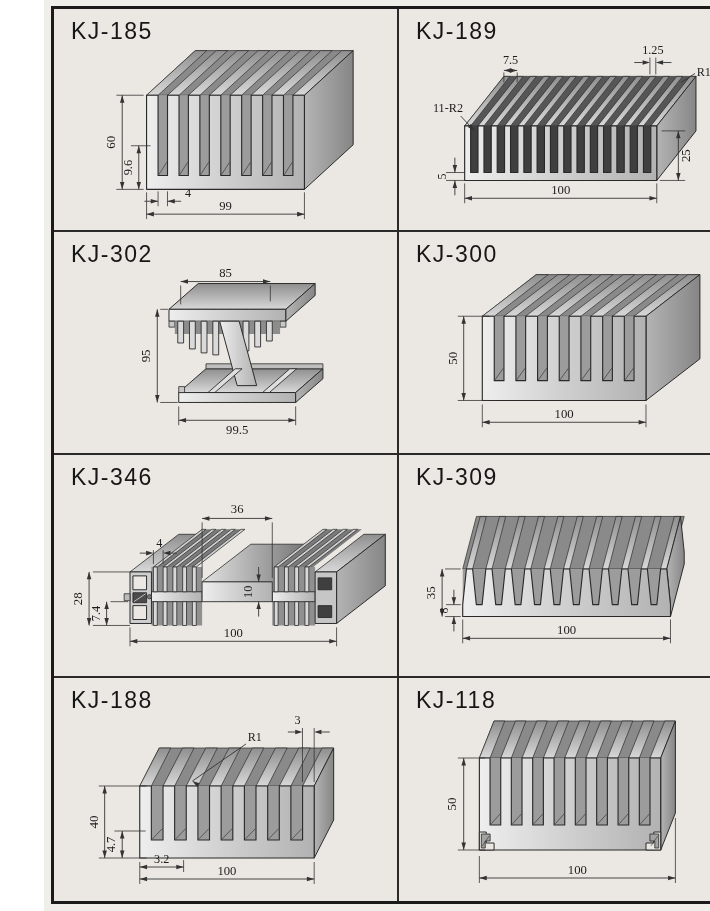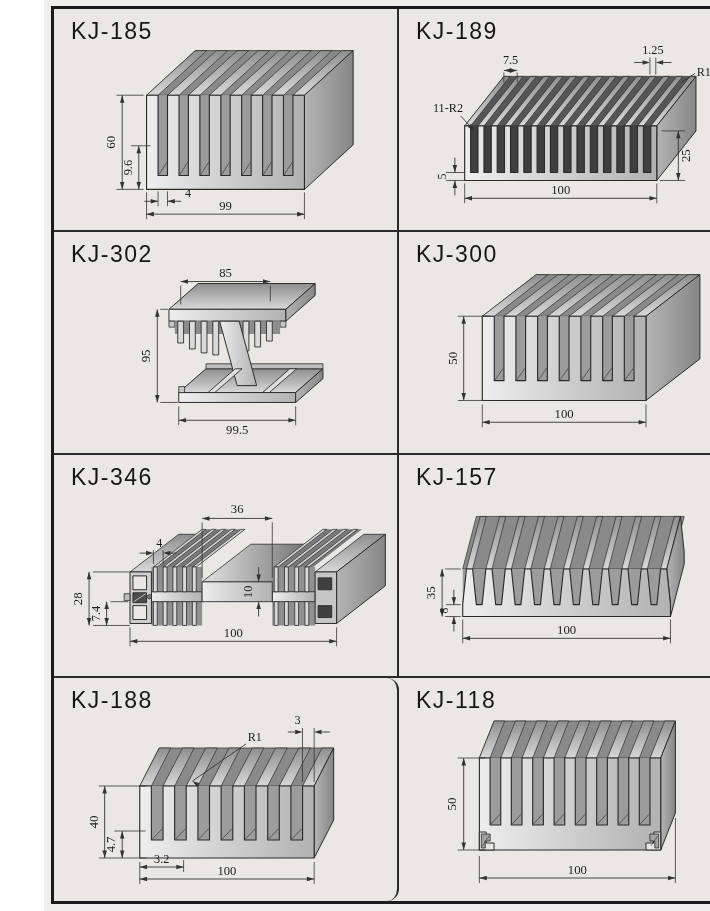--- a/index.html
+++ b/index.html
@@ -3,21 +3,21 @@
 <meta charset="utf-8">
 <style>
   html,body{margin:0;padding:0;}
   .page{position:relative;width:710px;height:911px;background:#f0eee9;overflow:hidden;
         font-family:"Liberation Sans","DejaVu Sans",sans-serif;margin-left:44px;}
   .frame{position:absolute;left:7px;top:6px;right:7px;bottom:7px;
          border:3px solid #1b1b1b;background:#ebe8e3;
          display:grid;grid-template-columns:1fr 1fr;grid-template-rows:1fr 1fr 1fr 1fr;}
   .cell{position:relative;border-right:2px solid #2a2a2a;border-bottom:2px solid #2a2a2a;overflow:hidden;}
   .cell:nth-child(2n){border-right:none;}
-  .cell:nth-last-child(-n+2){border-bottom:none;border-radius:12px;}
+  .cell:nth-last-child(-n+2){border-bottom:none;}
   .code{position:absolute;left:17px;top:9px;font-size:23px;font-weight:500;
         letter-spacing:1.5px;color:#161616;z-index:2;}
   svg.draw{position:absolute;left:0;top:0;width:100%;height:100%;}
   text{font-family:"Liberation Serif","DejaVu Serif",serif;}
 </style>
 </head>
 <body>
 
 <div class="page">
   <div class="frame">
@@ -403,21 +403,21 @@
             <line x1="290" y1="174" x2="290" y2="193" stroke="#333" stroke-width="0.8"></line>
             <line x1="78" y1="188" x2="290" y2="188" stroke="#333" stroke-width="0.9"></line>
             <polygon points="78.0,188.0 85.5,190.3 85.5,185.7" fill="#333" stroke="none" stroke-width="1" stroke-linejoin="round"></polygon>
             <polygon points="290.0,188.0 282.5,185.7 282.5,190.3" fill="#333" stroke="none" stroke-width="1" stroke-linejoin="round"></polygon>
             <text x="184" y="184" fill="#1c1c1c" font-size="13" text-anchor="middle">100</text>
           </g>
         </svg>
     </div>
 
     <div class="cell">
-      <div class="code">KJ-157</div>
+      <div class="code">KJ-309</div>
       <svg class="draw" id="d5" viewBox="0 0 352 223" preserveAspectRatio="none">
           <defs>
             <linearGradient id="f5" x1="0" y1="0" x2="1" y2="0">
               <stop offset="0" stop-color="#eeeeee"></stop>
               <stop offset="0.5" stop-color="#cfcfcf"></stop>
               <stop offset="1" stop-color="#b2b2b2"></stop>
             </linearGradient>
             <linearGradient id="t5" x1="0" y1="1" x2="0" y2="0">
               <stop offset="0" stop-color="#d8d8d8"></stop>
               <stop offset="1" stop-color="#8f8f8f"></stop>

